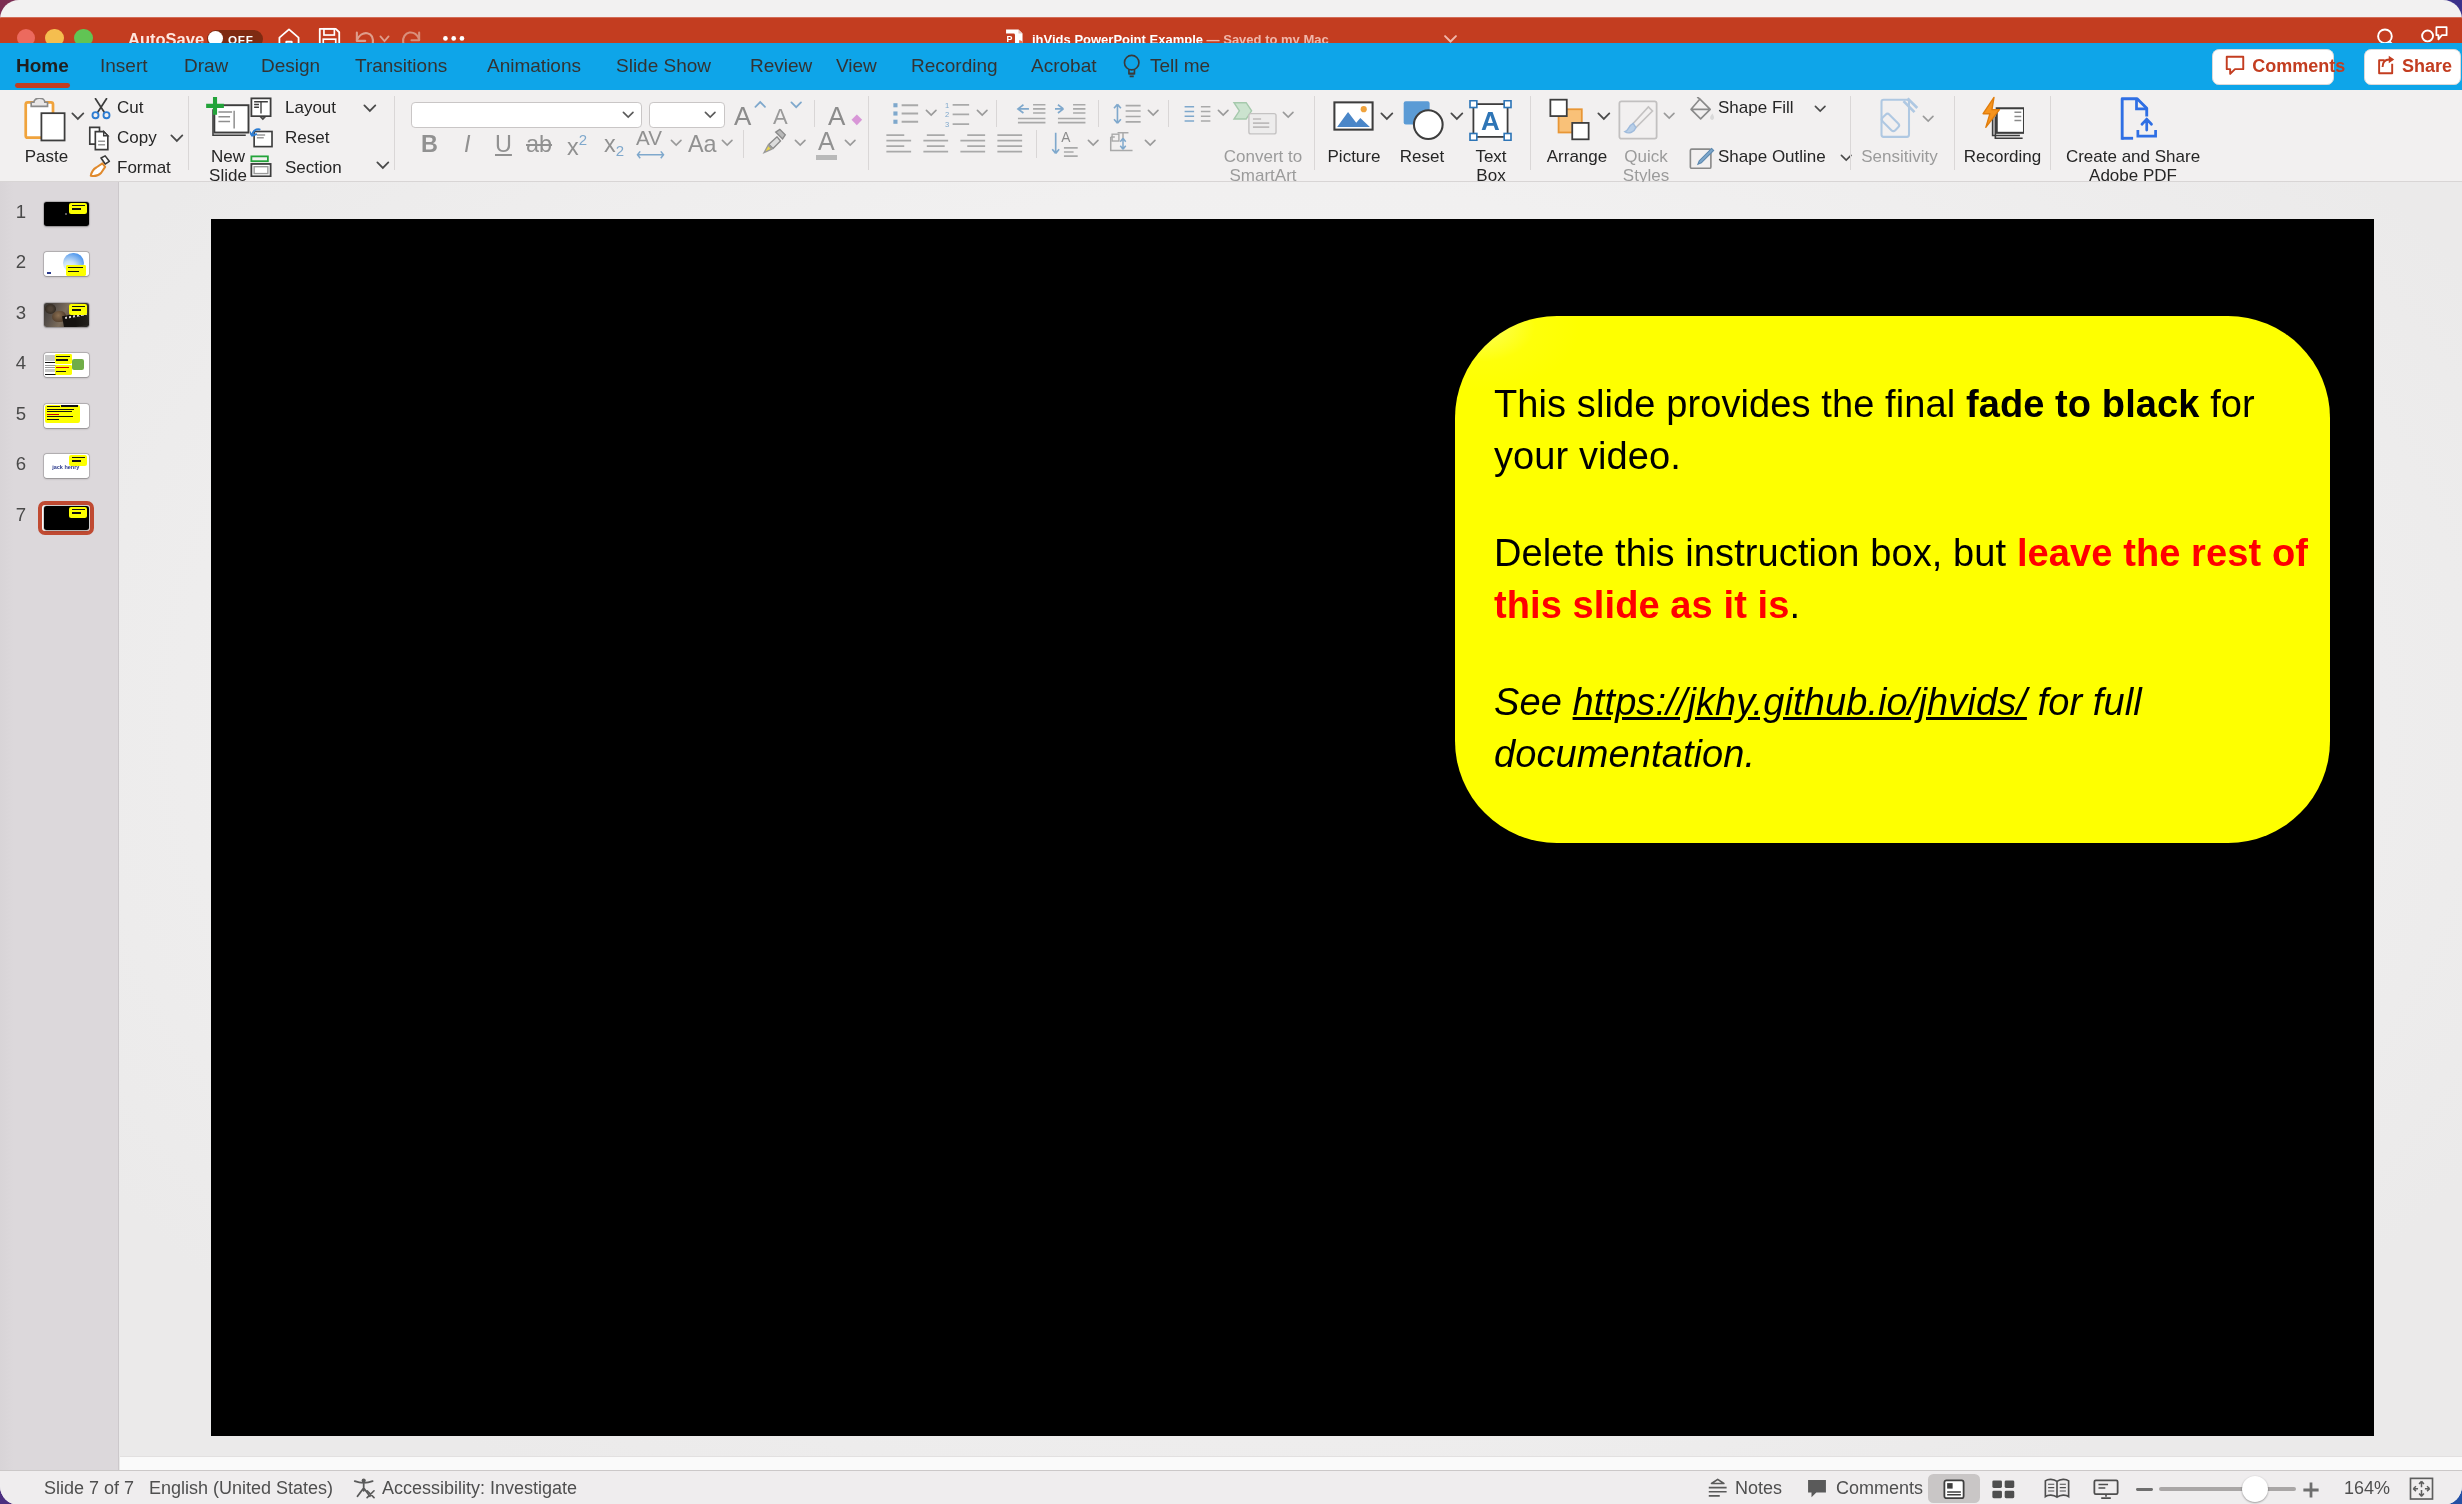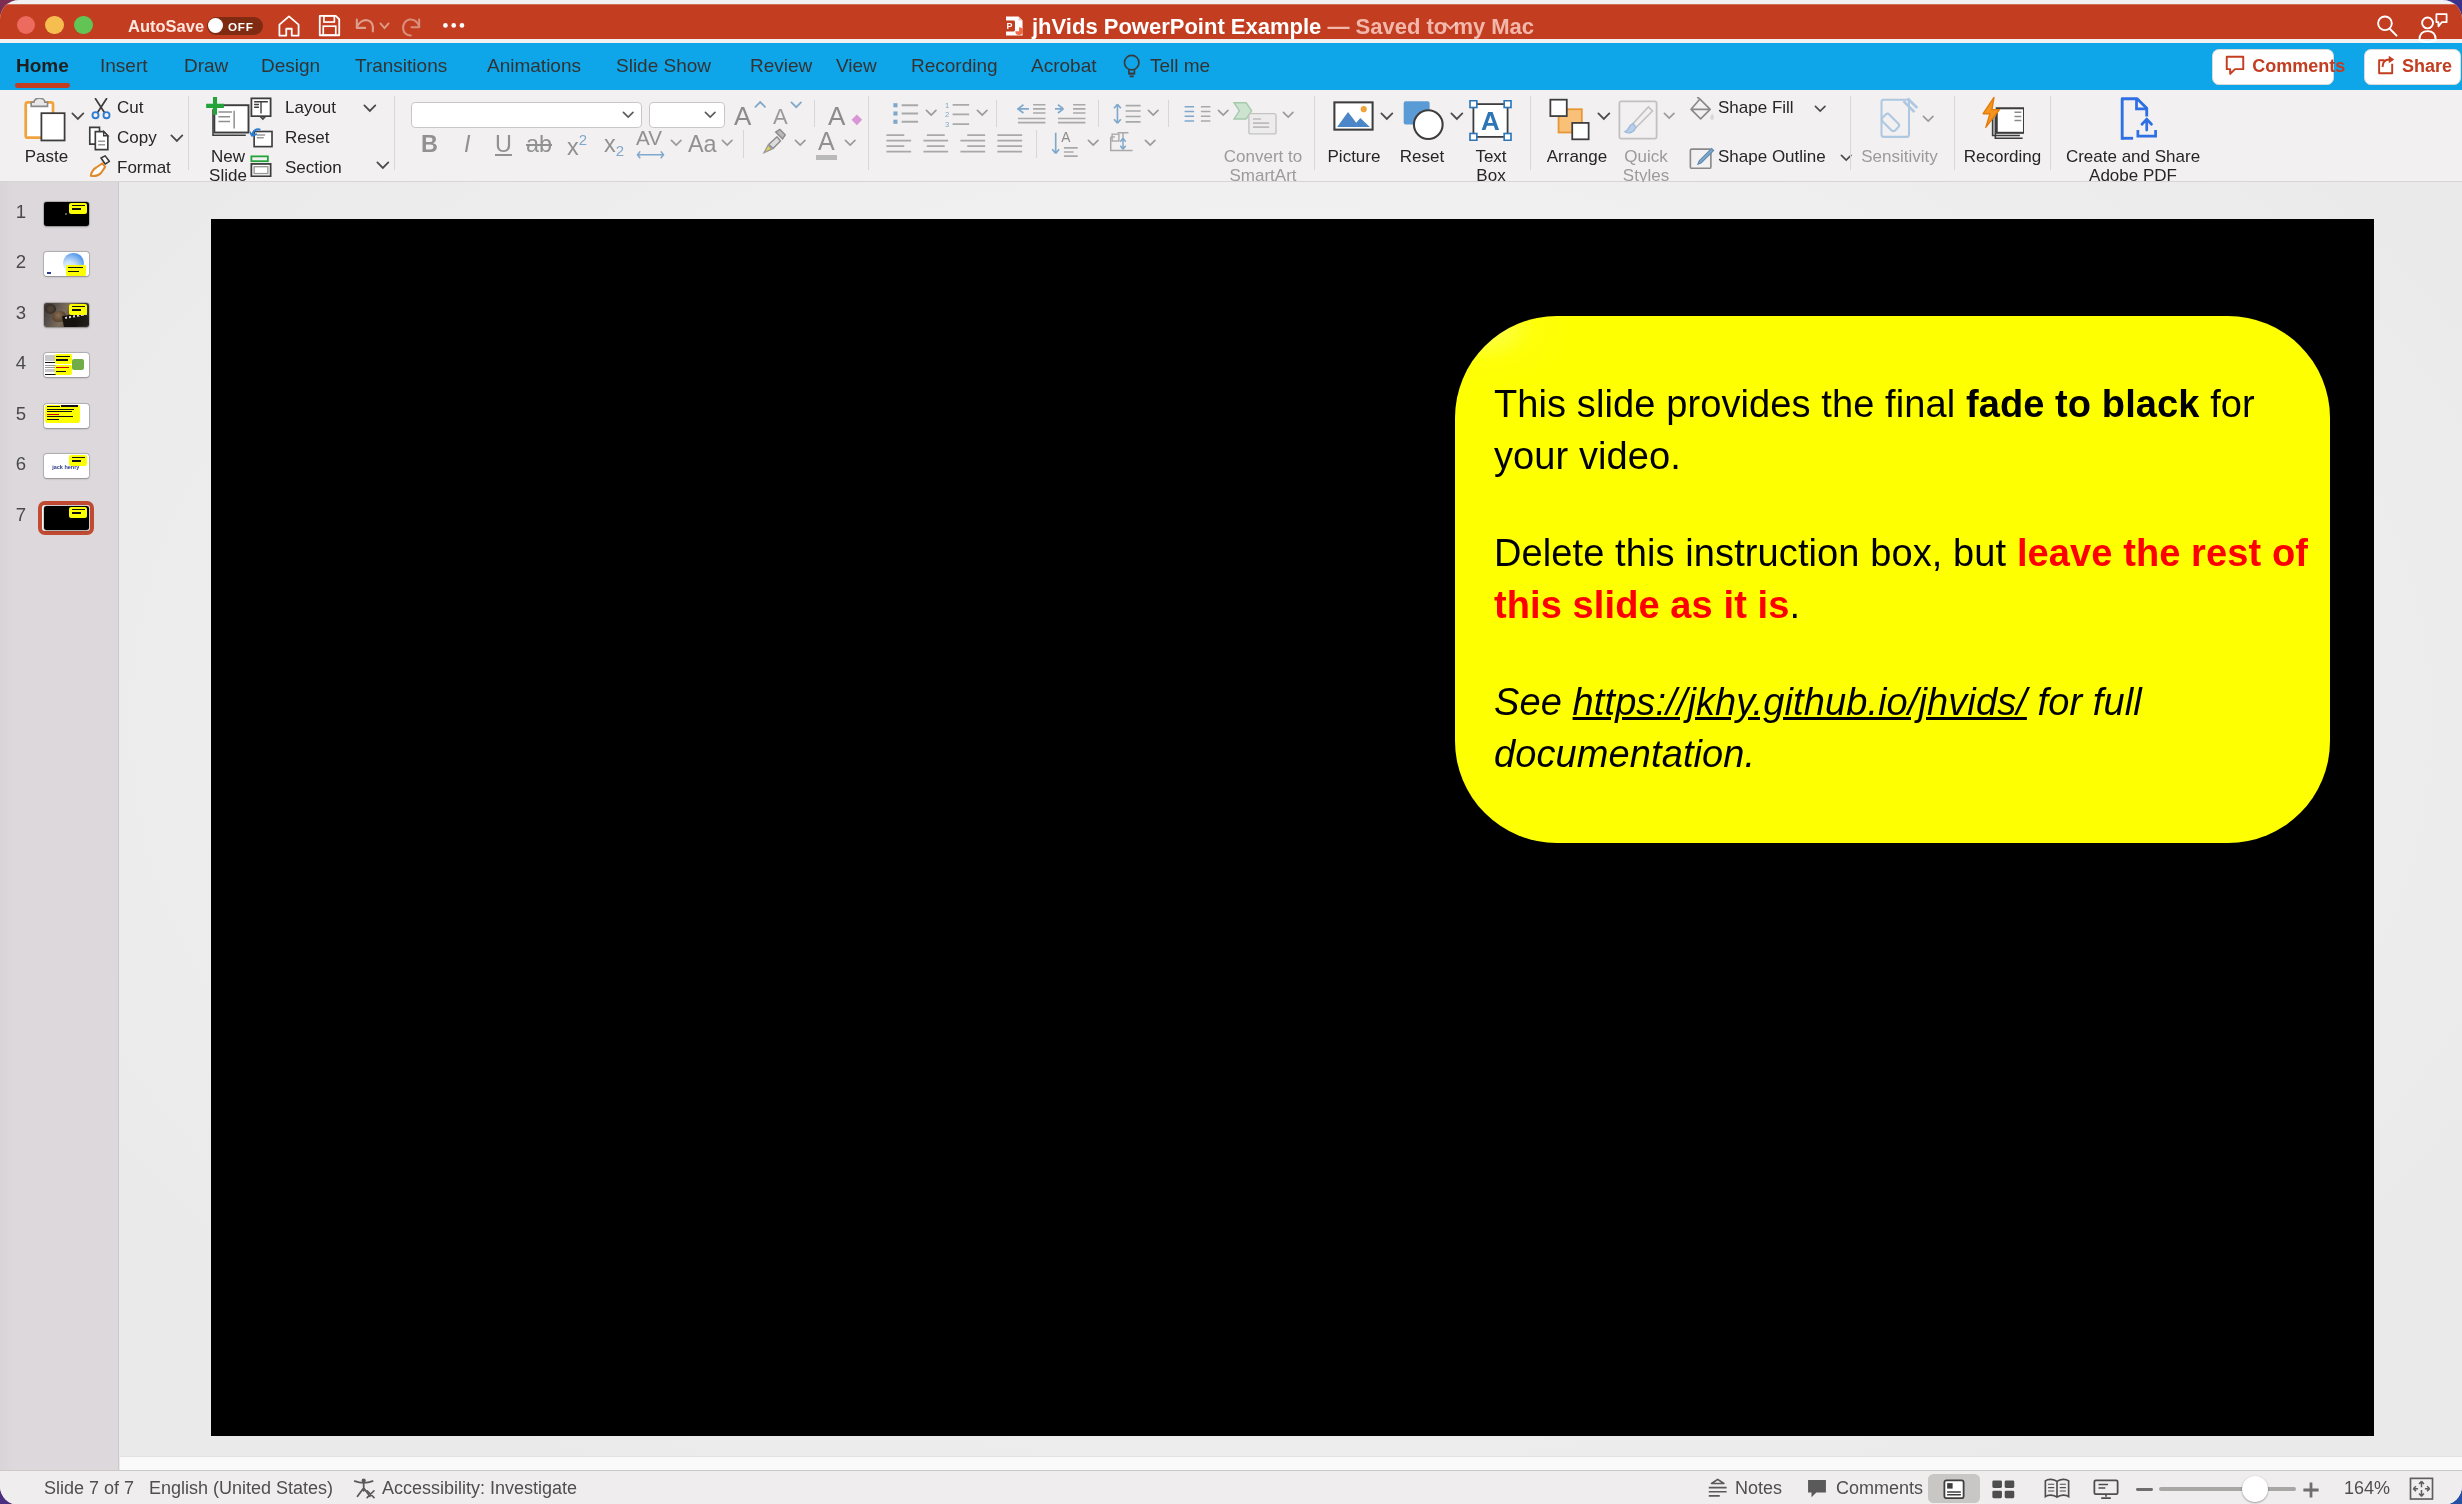--- a/index.html
+++ b/index.html
@@ -4,24 +4,24 @@
 <style>
   * { margin:0; padding:0; box-sizing:border-box; }
   html,body { width:2462px; height:1505px; overflow:hidden; }
   body { font-family:"Liberation Sans", sans-serif;
          background:linear-gradient(135deg,#7c2d52 0%,#53307c 28%,#3f2c86 55%,#2450A5 100%); }
   #win { position:absolute; left:0; top:0; width:2462px; height:1505px; border-radius:19px; overflow:hidden; background:#F2F1F1; }
   .abs { position:absolute; }
   svg { display:block; }
 
   
-  #titlebar { position:absolute; left:0; top:4px; width:2462px; height:35px; background:#C33D20; }
+  #titlebar { position:absolute; left:0; top:17px; width:2462px; height:35px; background:#C33D20; }
   #titlebar::before { content:""; position:absolute; left:0; top:0; width:100%; height:1.4px; background:rgba(255,255,255,0.25); }
   .tl { position:absolute; top:11.7px; width:18.6px; height:18.6px; border-radius:50%; }
-  #title-text { position:absolute; top:0; left:1032px; height:43px; line-height:45px; font-size:22px; font-weight:bold; color:#fff; white-space:nowrap; }
+  #title-text { position:absolute; top:0; left:1032px; height:43px; line-height:45px; font-size:13px; font-weight:bold; color:#fff; white-space:nowrap; }
   #title-text .dim { color:rgba(255,224,216,0.75); }
 
   
   #tabrow { position:absolute; left:0; top:43px; width:2462px; height:47px; background:#0ea5e9; }
   .tab { position:absolute; top:0; height:47px; line-height:45px; font-size:19px; color:#333; }
   .tab.active { font-weight:bold; color:#1f1f1f; }
   #home-underline { position:absolute; left:15px; top:40px; width:55px; height:4.8px; background:#C33D20; border-radius:2.4px; }
   .topbtn { position:absolute; top:6.2px; height:36px; background:#fff; border:1.4px solid #DBD8D8; border-radius:6.9px; font-size:18px; font-weight:bold; color:#C33D20; line-height:33px; white-space:nowrap; }
 
   

